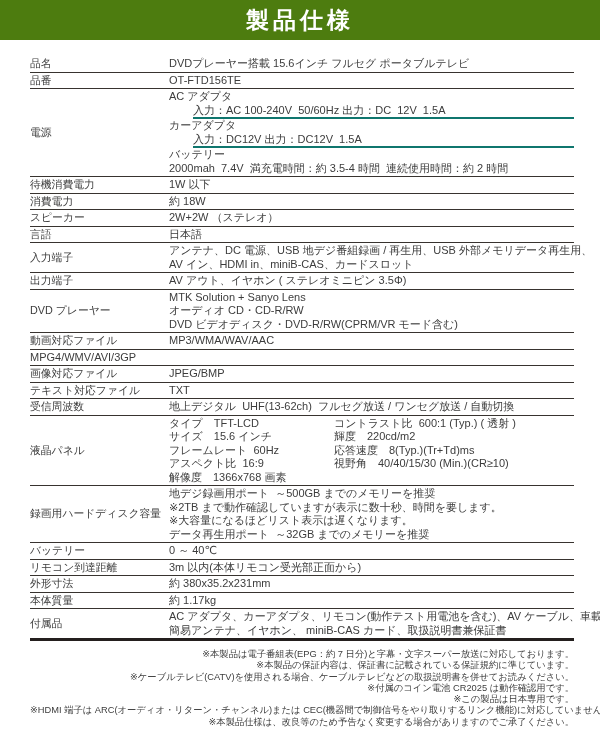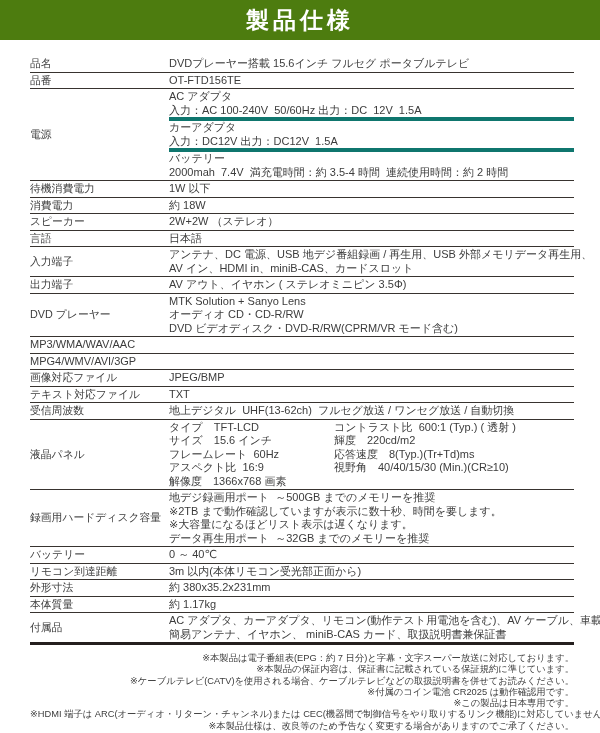--- a/index.html
+++ b/index.html
@@ -41,21 +41,21 @@
     line-height: 13.5px;
     white-space: pre;
     overflow: visible;
   }
   .spec-value { flex: 1; min-width: 0; }
   .spec-line {
     font-size: 11px;
     line-height: 13.5px;
     white-space: pre;
   }
-  .spec-line.subsep { border-bottom: 4px solid #0f766e; }
+  .spec-line.subsep { border-bottom: 2px solid #0f766e; margin-left: 24px; }
   .spec-line.twocol { display: flex; white-space: pre; }
   .spec-line.twocol .col:first-child { flex: 0 0 165px; }
   .spec-line.twocol .col:last-child { flex: 1; }
   .notes { margin-top: 8px; }
   .footnote {
     font-size: 9.3px;
     line-height: 11.3px;
     white-space: pre;
     color: #3c3c3c;
     text-align: right;
@@ -132,20 +132,21 @@
       </div>
       <div class="spec-row">
         <div class="spec-label">DVD プレーヤー</div>
         <div class="spec-value">
           <div class="spec-line">MTK Solution + Sanyo Lens</div>
           <div class="spec-line">オーディオ CD・CD-R/RW</div>
           <div class="spec-line">DVD ビデオディスク・DVD-R/RW(CPRM/VR モード含む)</div>
         </div>
       </div>
       <div class="spec-row">
+        <div class="spec-label">動画対応ファイル</div>
         <div class="spec-value">
           <div class="spec-line">MP3/WMA/WAV/AAC</div>
         </div>
       </div>
       <div class="spec-row">
         <div class="spec-value">
           <div class="spec-line">MPG4/WMV/AVI/3GP</div>
         </div>
       </div>
       <div class="spec-row">

